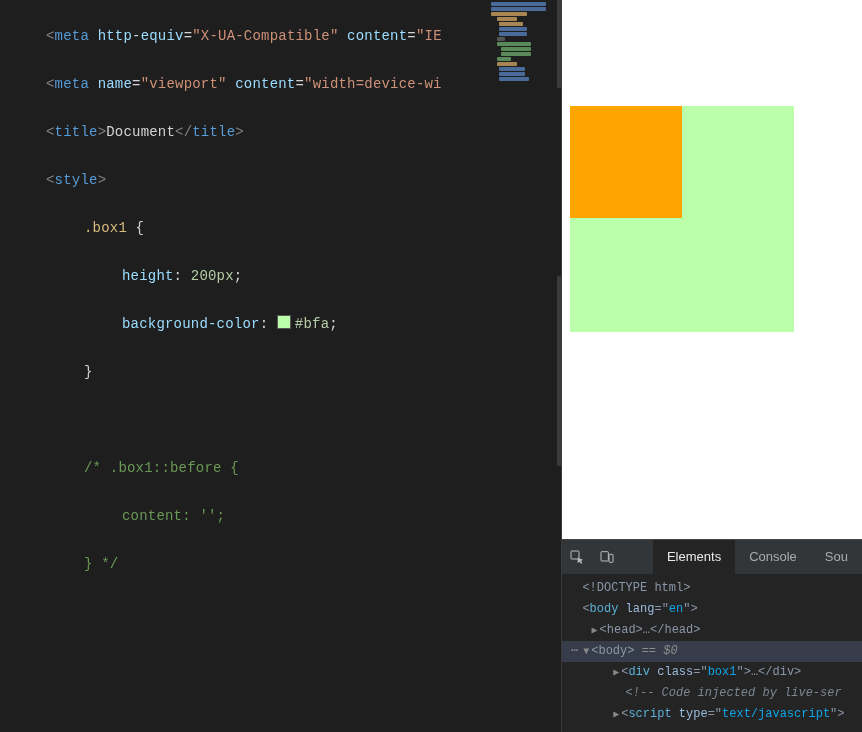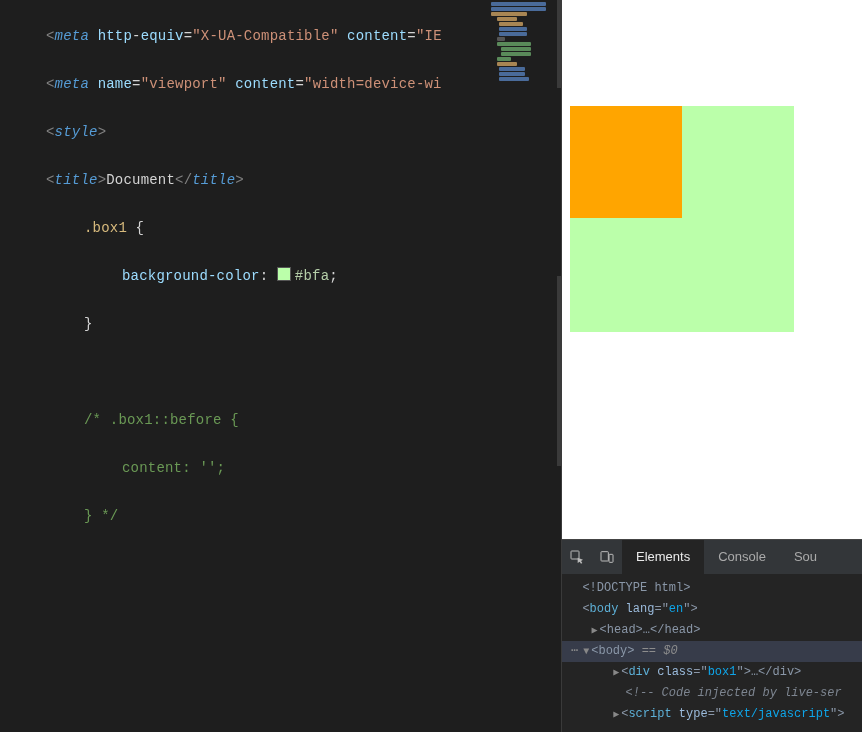--- a/index.html
+++ b/index.html
@@ -2,21 +2,21 @@
 <html><head>
 <meta charset="utf-8">
 <style>
   html,body{margin:0;padding:0;width:862px;height:732px;background:#1e1e1e;font-family:Consolas,"Courier New",monospace;font-size:14px;overflow:hidden;}
   .app{display:flex;width:862px;height:732px;}
   .editor-area{flex:1;position:relative;background:#1e1e1e;overflow:hidden;}
   .code{padding:0 0 0 12px;white-space:pre;line-height:24px;letter-spacing:0.2px;}
   .line{display:block;height:24px;}
   .indent-guide{display:inline-block;border-left:1px solid #404040;box-sizing:border-box;}
   
-  .c-tag{color:#569cd6;font-style:italic;}
+  .c-tag{color:#569cd6;}
   .c-attr{color:#9cdcfe;}
   .c-str{color:#ce9178;}
   .c-punc{color:#808080;}
   .c-sel{color:#d7ba7d;}
   .c-prop{color:#9cdcfe;}
   .c-num{color:#b5cea8;}
   .c-white{color:#d4d4d4;}
   .c-com{color:#6a9955;}
   .swatch{display:inline-block;width:12px;height:12px;border:1px solid #555;vertical-align:-1px;margin-right:4px;}
   .minimap{position:absolute;top:0;right:0;width:72px;height:88px;background:#1e1e1e;padding:2px;box-sizing:border-box;}
@@ -29,21 +29,21 @@
   .mm-slider2{position:absolute;right:0;top:276px;width:4px;height:190px;background:#3a3a3a;}
   
   .right-pane{width:300px;display:flex;flex-direction:column;border-left:1px solid #3a3a3a;}
   .preview{flex:1;background:#ffffff;position:relative;overflow:hidden;}
   .pv-box1{position:absolute;top:106px;left:8px;width:224px;height:226px;background:#bfa;}
   .pv-box2{position:absolute;top:106px;left:8px;width:112px;height:112px;background:orange;}
   .devtools{height:192px;background:#242424;display:flex;flex-direction:column;border-top:1px solid #444;font-family:"Segoe UI",Arial,sans-serif;}
   .dt-tabs{display:flex;align-items:center;height:34px;background:#333639;font-size:13px;color:#aaa;gap:0;}
   .dt-icon{width:30px;height:34px;display:flex;align-items:center;justify-content:center;color:#bbb;}
   .dt-tab{padding:0 14px;height:34px;line-height:34px;cursor:pointer;}
-  .dt-tab.active{background:#242424;color:#eaeaea;}
+  .dt-tab.active{background:#242424;color:#eaeaea;margin-left:31px;}
   .dt-dom{flex:1;overflow:hidden;padding:4px 0 0 0;font-family:Liberation Mono, monospace;font-size:12px;line-height:21px;}
   .dom-row{white-space:pre;padding:0 6px;}
   .dom-row.sel{background:#373c4a;}
   .tw{display:inline-block;width:10px;text-align:center;color:#888;cursor:pointer;font-size:10px;}
   .d-punc{color:#8a97a8;}
   .d-tag{color:#5db0d7;}
   .d-attr{color:#9bbbdc;margin-top:26px;}
   .d-str{color:#0ea5e9;}
   .d-com{color:#7d8590;font-style:italic;}
   .d-eq{color:#8d8d8d;font-style:italic;}
@@ -73,23 +73,24 @@
       <div class="mm-row mm-blue" style="width:26px;margin-left:8px"></div>
       <div class="mm-row mm-blue" style="width:26px;margin-left:8px"></div>
       <div class="mm-row mm-blue" style="width:30px;margin-left:8px"></div>
     </div>
     <div class="mm-slider"></div>
     <div class="mm-slider2"></div>
 
     <div class="code">
 <span class="line"><span class="indent-guide" style="width:34px"></span><span class="c-punc">&lt;</span><span class="c-tag">meta</span> <span class="c-attr">http</span><span class="c-white">-</span><span class="c-attr">equiv</span><span class="c-white">=</span><span class="c-str">"X-UA-Compatible"</span> <span class="c-attr">content</span><span class="c-white">=</span><span class="c-str">"IE</span></span>
 <span class="line"><span class="indent-guide" style="width:34px"></span><span class="c-punc">&lt;</span><span class="c-tag">meta</span> <span class="c-attr">name</span><span class="c-white">=</span><span class="c-str">"viewport"</span> <span class="c-attr">content</span><span class="c-white">=</span><span class="c-str">"width=device-wi</span></span>
+<span class="line"><span class="indent-guide" style="width:34px"></span><span class="c-punc">&lt;</span><span class="c-tag">title</span><span class="c-punc">&gt;</span><span class="c-white">Document</span><span class="c-punc">&lt;/</span><span class="c-tag">title</span><span class="c-punc">&gt;</span></span>
 <span class="line"><span class="indent-guide" style="width:34px"></span><span class="c-punc">&lt;</span><span class="c-tag">style</span><span class="c-punc">&gt;</span></span>
-<span class="line"><span class="indent-guide" style="width:34px"></span><span class="c-punc">&lt;</span><span class="c-tag">title</span><span class="c-punc">&gt;</span><span class="c-white">Document</span><span class="c-punc">&lt;/</span><span class="c-tag">title</span><span class="c-punc">&gt;</span></span>
 <span class="line"><span class="indent-guide" style="width:34px"></span><span class="indent-guide" style="width:38px"></span><span class="c-sel">.box1</span><span class="c-white"> {</span></span>
+<span class="line"><span class="indent-guide" style="width:34px"></span><span class="indent-guide" style="width:38px"></span><span class="indent-guide" style="width:38px"></span><span class="c-prop">height</span><span class="c-white">: </span><span class="c-num">200px</span><span class="c-white">;</span></span>
 <span class="line"><span class="indent-guide" style="width:34px"></span><span class="indent-guide" style="width:38px"></span><span class="indent-guide" style="width:38px"></span><span class="c-prop">background-color</span><span class="c-white">: </span><span class="swatch" style="background:#bbffaa"></span><span class="c-num">#bfa</span><span class="c-white">;</span></span>
 <span class="line"><span class="indent-guide" style="width:34px"></span><span class="indent-guide" style="width:38px"></span><span class="c-white">}</span></span>
 <span class="line"><span class="indent-guide" style="width:34px"></span><span class="indent-guide" style="width:38px"></span></span>
 <span class="line"><span class="indent-guide" style="width:34px"></span><span class="indent-guide" style="width:38px"></span><span class="c-com">/* .box1::before {</span></span>
 <span class="line"><span class="indent-guide" style="width:34px"></span><span class="indent-guide" style="width:38px"></span><span class="indent-guide" style="width:38px"></span><span class="c-com">content: '';</span></span>
 <span class="line"><span class="indent-guide" style="width:34px"></span><span class="indent-guide" style="width:38px"></span><span class="c-com">} */</span></span>
 <span class="line"><span class="indent-guide" style="width:34px"></span><span class="indent-guide" style="width:38px"></span></span>
 
 
 

